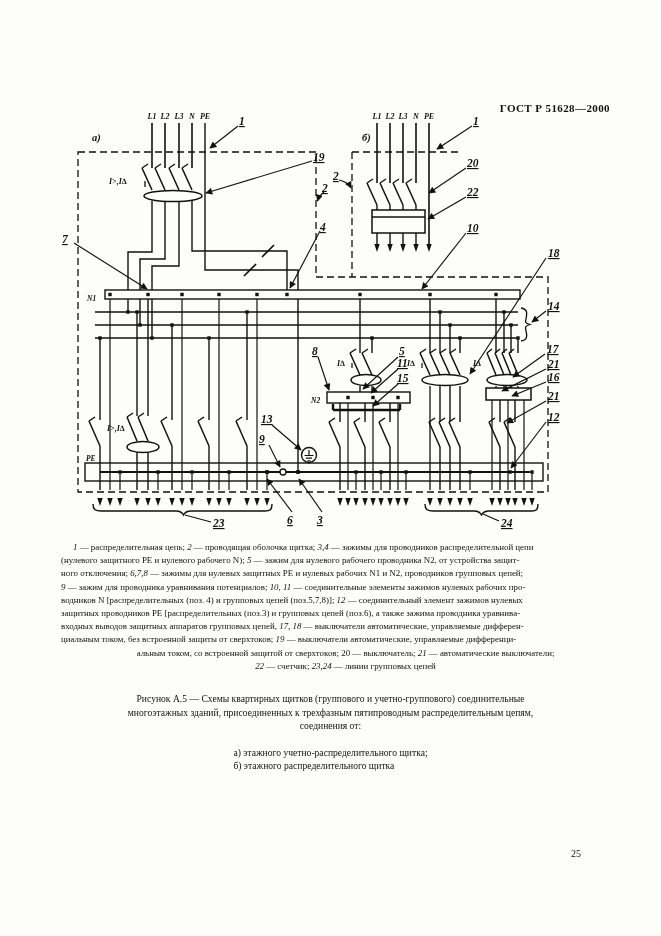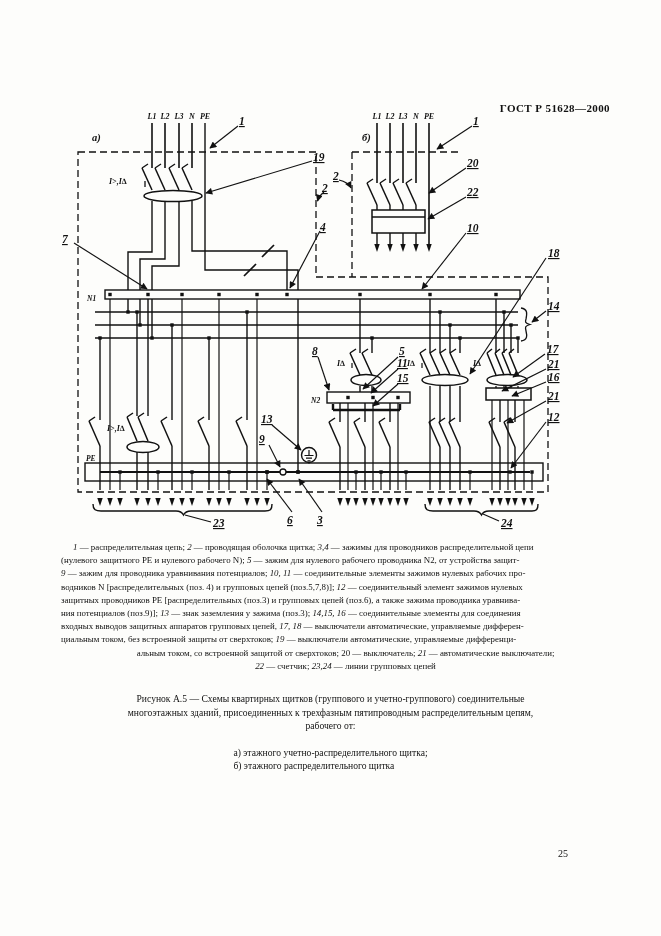--- a/index.html
+++ b/index.html
@@ -6,21 +6,21 @@
   #page{position:relative;width:661px;height:936px;background:#fdfdfb;font-family:"Liberation Serif",serif;color:#111;overflow:hidden;}
   #doc-header{position:absolute;top:62px;right:51px;font-weight:bold;font-size:11px;letter-spacing:.4px;margin-top:40px;}
   #fig{position:absolute;left:0;top:0;}
   #legend{position:absolute;left:36px;top:541px;width:594px;font-size:8.9px;line-height:13.2px;}
   #legend .ln{white-space:nowrap;margin-left:25px;}
   #legend .ln.ctr{text-align:center;}
   #legend .ln:first-child{text-indent:12px;}
   #legend i, #caption i{font-style:italic;}
   #caption{position:absolute;left:0;top:692px;width:661px;text-align:center;font-size:9.6px;line-height:13.6px;}
   #caption .items{display:inline-block;text-align:left;margin-top:13px;}
-  #page-num{position:absolute;top:848px;right:93px;font-size:10px;}
+  #page-num{position:absolute;top:848px;right:80px;font-size:10px;}
   svg text{font-family:"Liberation Serif",serif;}
   .callout{font-weight:bold;font-style:italic;font-size:11.5px;text-decoration:underline;}
   .wlabel{font-weight:bold;font-style:italic;font-size:8px;}
   .slabel{font-weight:bold;font-style:italic;font-size:10.5px;}
   .buslabel{font-style:italic;font-weight:bold;font-size:7.5px;}
   .devlabel{font-style:italic;font-weight:bold;font-size:8px;}
 </style>
 </head>
 <body>
 
@@ -356,26 +356,26 @@
         <path d="M322,512 L299,479" stroke-width="1.15" marker-end="url(#ah)"></path>
         <text x="317" y="524" class="callout" fill="#111" stroke="none">3</text>
         <text x="213" y="527" class="callout" fill="#111" stroke="none">23</text>
         <text x="501" y="527" class="callout" fill="#111" stroke="none">24</text>
       </g>
   </svg>
 
   <div id="legend">
       <div class="ln"><i>1</i> — распределительная цепь; <i>2</i> — проводящая оболочка щитка; <i>3,4</i> — зажимы для проводников распределительной цепи</div>
       <div class="ln">(нулевого защитного PE и нулевого рабочего N); <i>5</i> — зажим для нулевого рабочего проводника N2, от устройства защит-</div>
+      <div class="ln">ного отключения; <i>6,7,8</i> — зажимы для нулевых защитных PE и нулевых рабочих N1 и N2, проводников групповых цепей;</div>
       <div class="ln"><i>9</i> — зажим для проводника уравнивания потенциалов; <i>10, 11</i> — соединительные элементы  зажимов нулевых рабочих про-</div>
       <div class="ln">водников N [распределительных (поз. 4)  и групповых цепей (поз.5,7,8)]; <i>12</i> — соединительный элемент зажимов нулевых</div>
       <div class="ln">защитных проводников PE [распределительных (поз.3)  и групповых цепей (поз.6), а также зажима проводника уравнива-</div>
-      <div class="ln">ния потенциалов (поз.9)]; <i>13</i> — знак заземления у зажима (поз.3); <i>14,15, 16</i> — соединительные элементы для соединения</div>
       <div class="ln">входных выводов защитных аппаратов групповых цепей, <i>17, 18</i> — выключатели  автоматические, управляемые дифферен-</div>
       <div class="ln">циальным током, без встроенной  защиты  от сверхтоков; <i>19</i> — выключатели автоматические, управляемые дифференци-</div>
       <div class="ln ctr">альным током, со встроенной защитой от сверхтоков; 20  — выключатель; <i>21</i> — автоматические  выключатели;</div>
       <div class="ln ctr"><i>22</i> — счетчик; <i>23,24</i> — линии групповых цепей</div>
     </div>
 
-  <div id="caption"><div>Рисунок А.5 — Схемы квартирных щитков (группового и учетно-группового)  соединительные</div><div>многоэтажных зданий,  присоединенных к трехфазным пятипроводным распределительным цепям,</div><div>рабочего от:</div><div class="items"><div>а)  этажного учетно-распределительного щитка;</div><div>б)  этажного распределительного щитка</div></div></div>
+  <div id="caption"><div>Рисунок А.5 — Схемы квартирных щитков (группового и учетно-группового)  соединительные</div><div>многоэтажных зданий,  присоединенных к трехфазным пятипроводным распределительным цепям,</div><div>соединения от:</div><div class="items"><div>а)  этажного учетно-распределительного щитка;</div><div>б)  этажного распределительного щитка</div></div></div>
 
   <div id="page-num">25</div>
 </div>
 
 </body></html>

